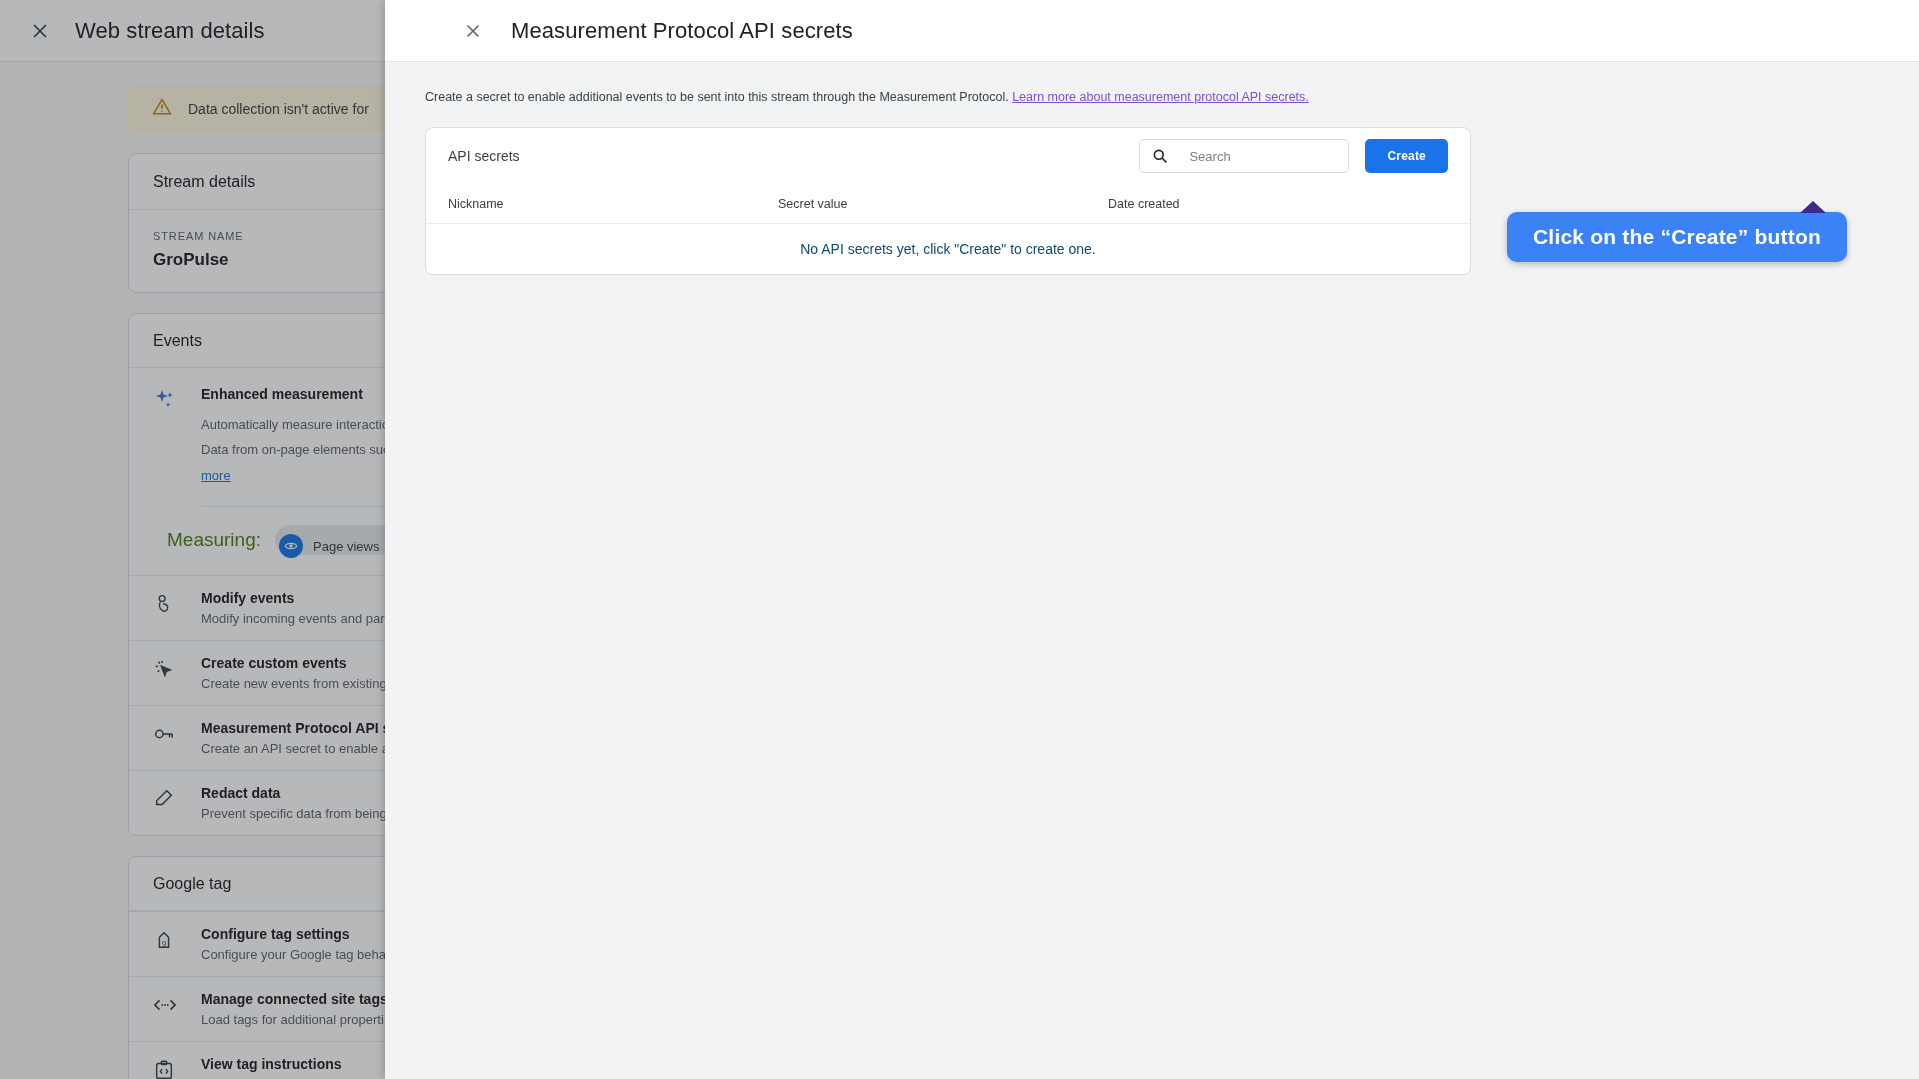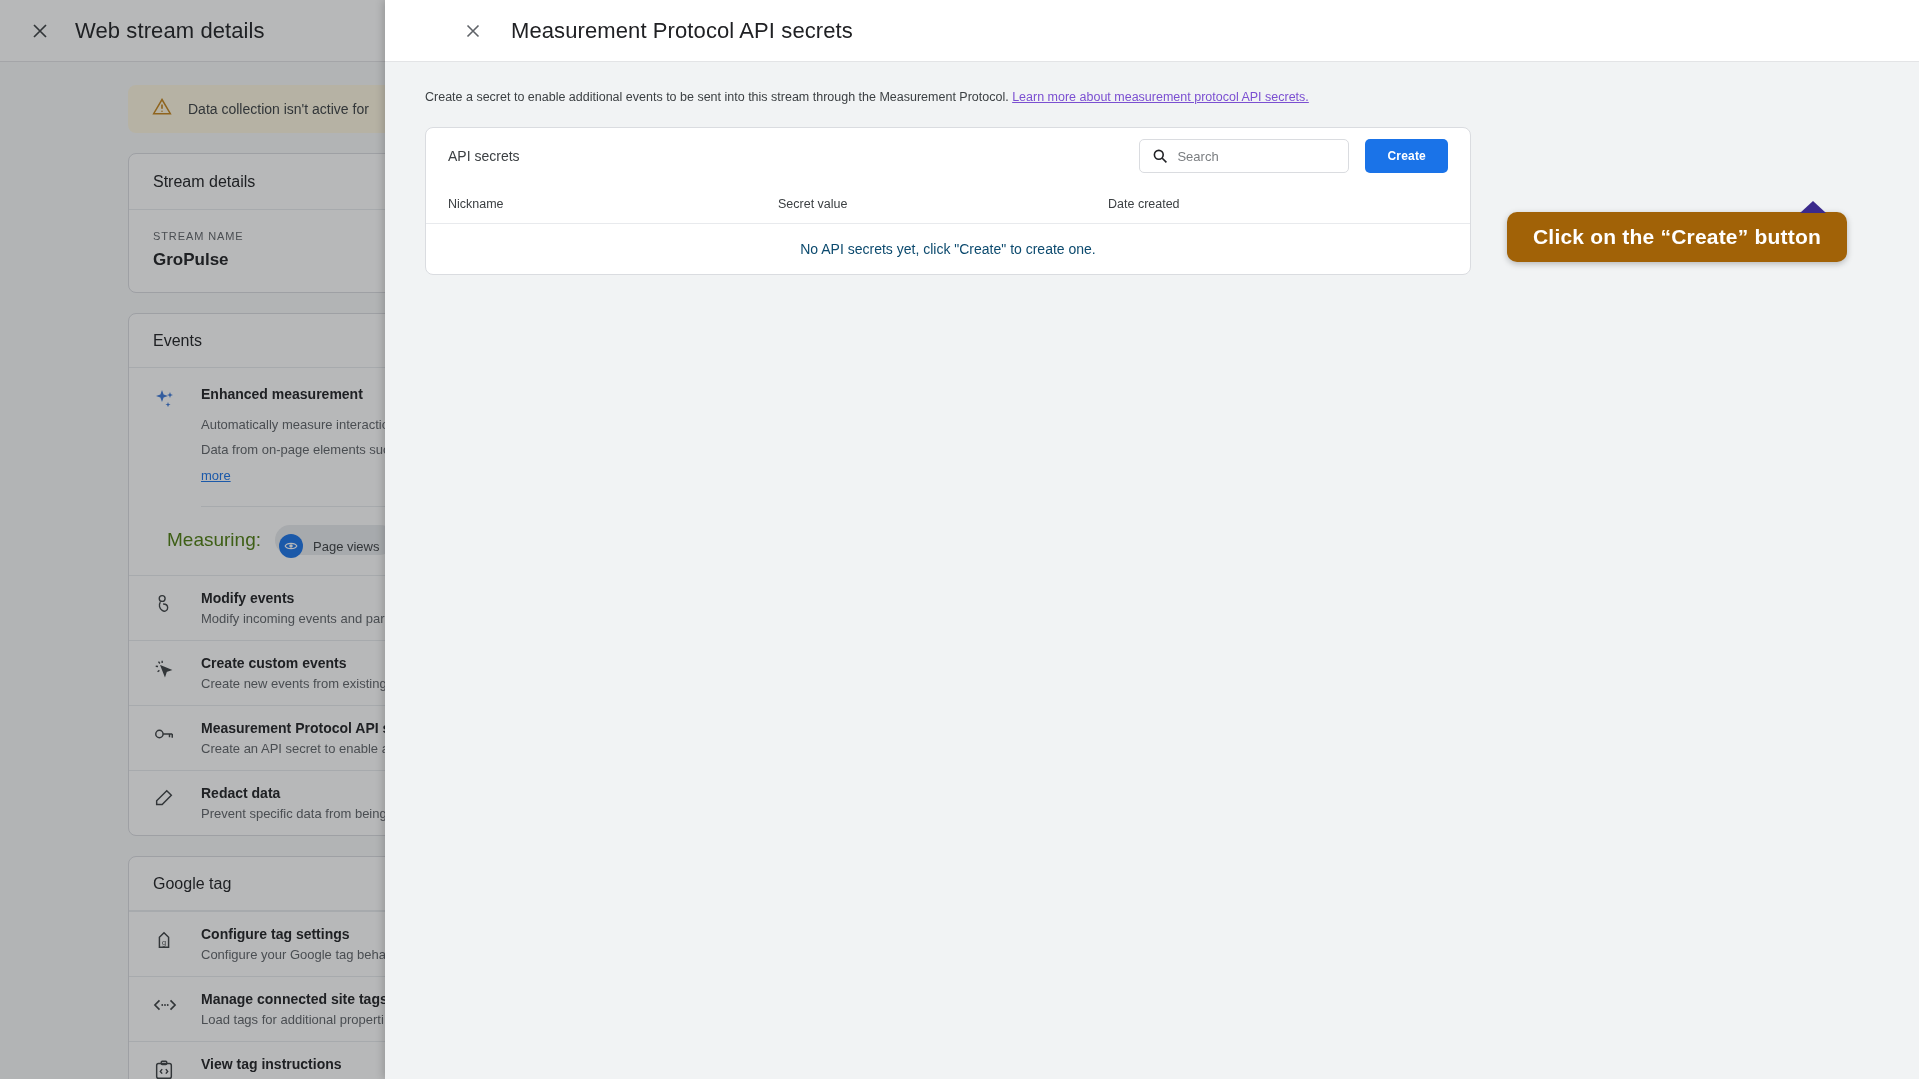--- a/index.html
+++ b/index.html
@@ -132,21 +132,21 @@
   }
   .panel-head {
     height: 56px; display: flex; align-items: center;
     padding: 0 22px 0 22px; position: relative;
   }
   .panel-head-title { font-size: 14px; color: #3c4043; }
   .panel-head-right { margin-left: auto; display: flex; align-items: center; gap: 16px; }
   .search-box {
     width: 210px; height: 34px;
     border: 1px solid #dadce0; border-radius: 5px;
-    display: flex; align-items: center; gap: 9px; padding: 0 12px;
+    display: flex; align-items: center; gap: 21px; padding: 0 12px;
     background: #fff;
   }
   .search-icon { color: #202124; display: flex; }
   .search-input {
     border: none; outline: none; font-size: 13px; color: #3c4043;
     font-family: "Liberation Sans", sans-serif; width: 100%;
     background: transparent;
   }
   .search-input::placeholder { color: #7a7d80; }
   .create-btn {
@@ -168,21 +168,21 @@
   .col-date { width: 200px; }
   .empty-row {
     height: 50px; display: flex; align-items: center; justify-content: center;
     font-size: 14px; color: #0c4a6e;
   }
 
   
   #tooltip {
     position: absolute;
     left: 1122px; top: 150px;
-    background: #a16207;
+    background: #3b82f6;
     border-radius: 10px;
     padding: 13px 26px;
     color: #ffffff;
     font-size: 21px;
     font-weight: bold;
     letter-spacing: .2px;
     white-space: nowrap;
     box-shadow: 0 2px 6px rgba(0,0,0,0.25);
     z-index: 50;
   }

